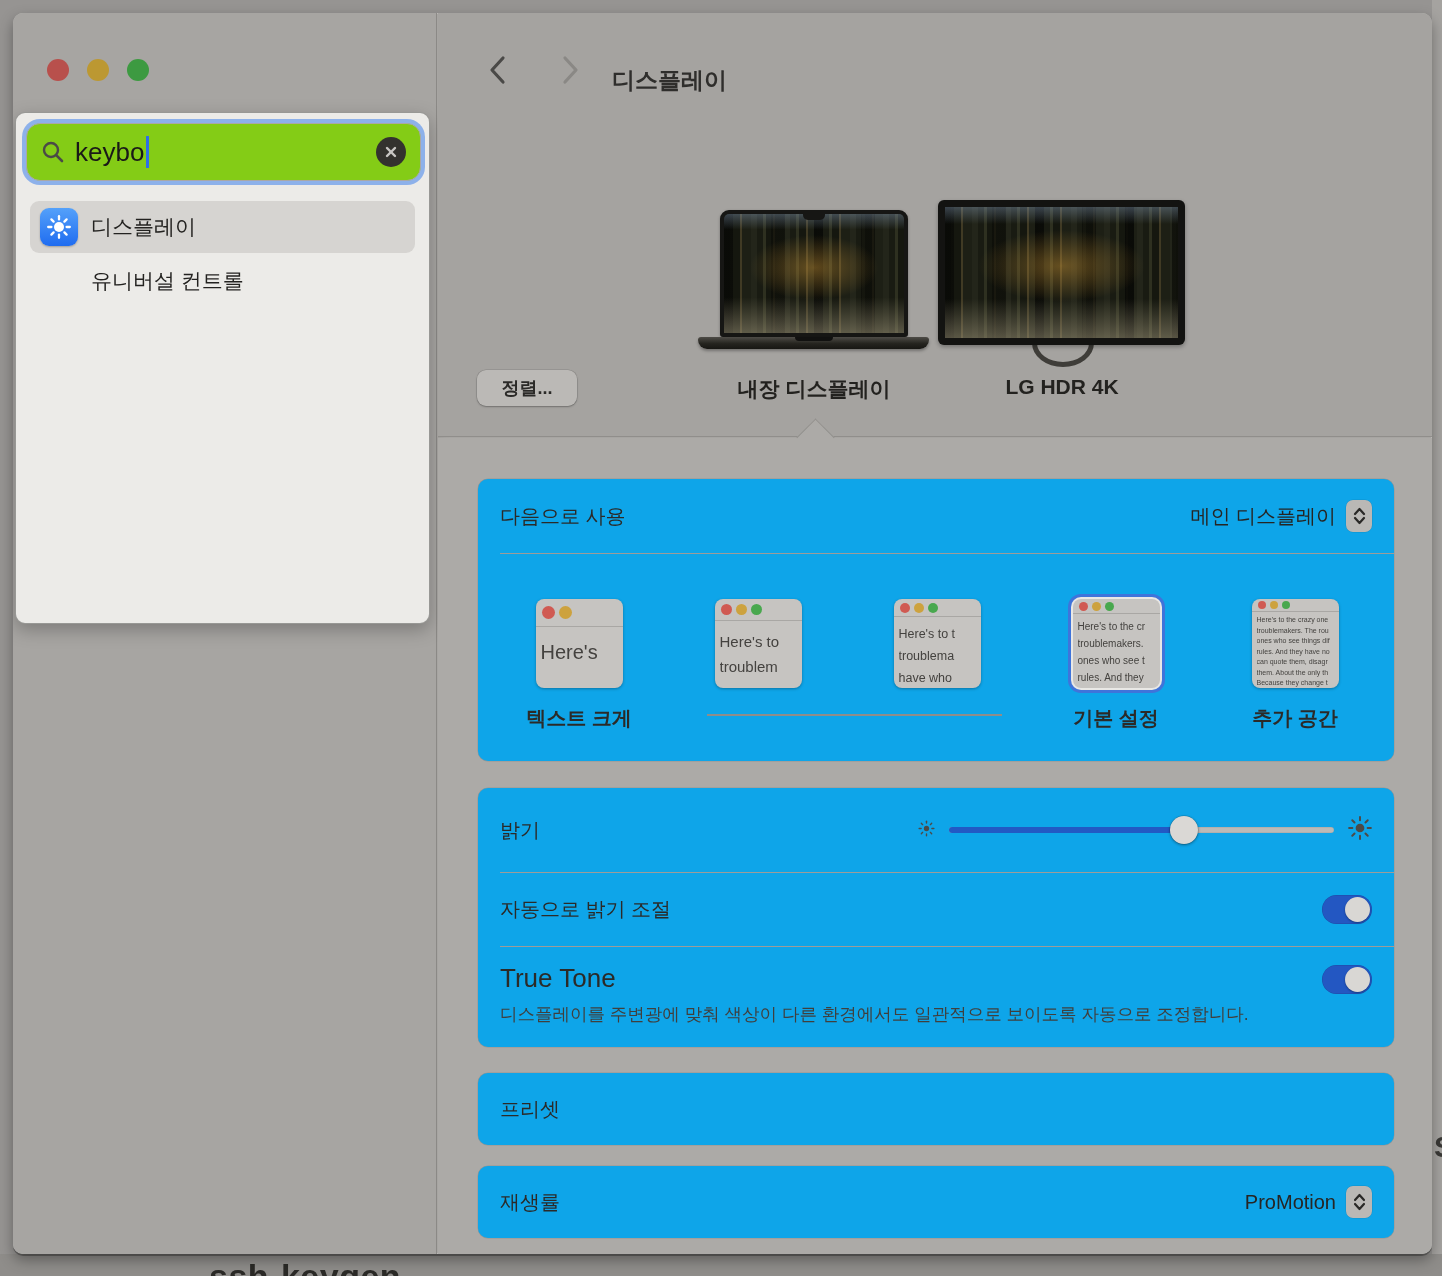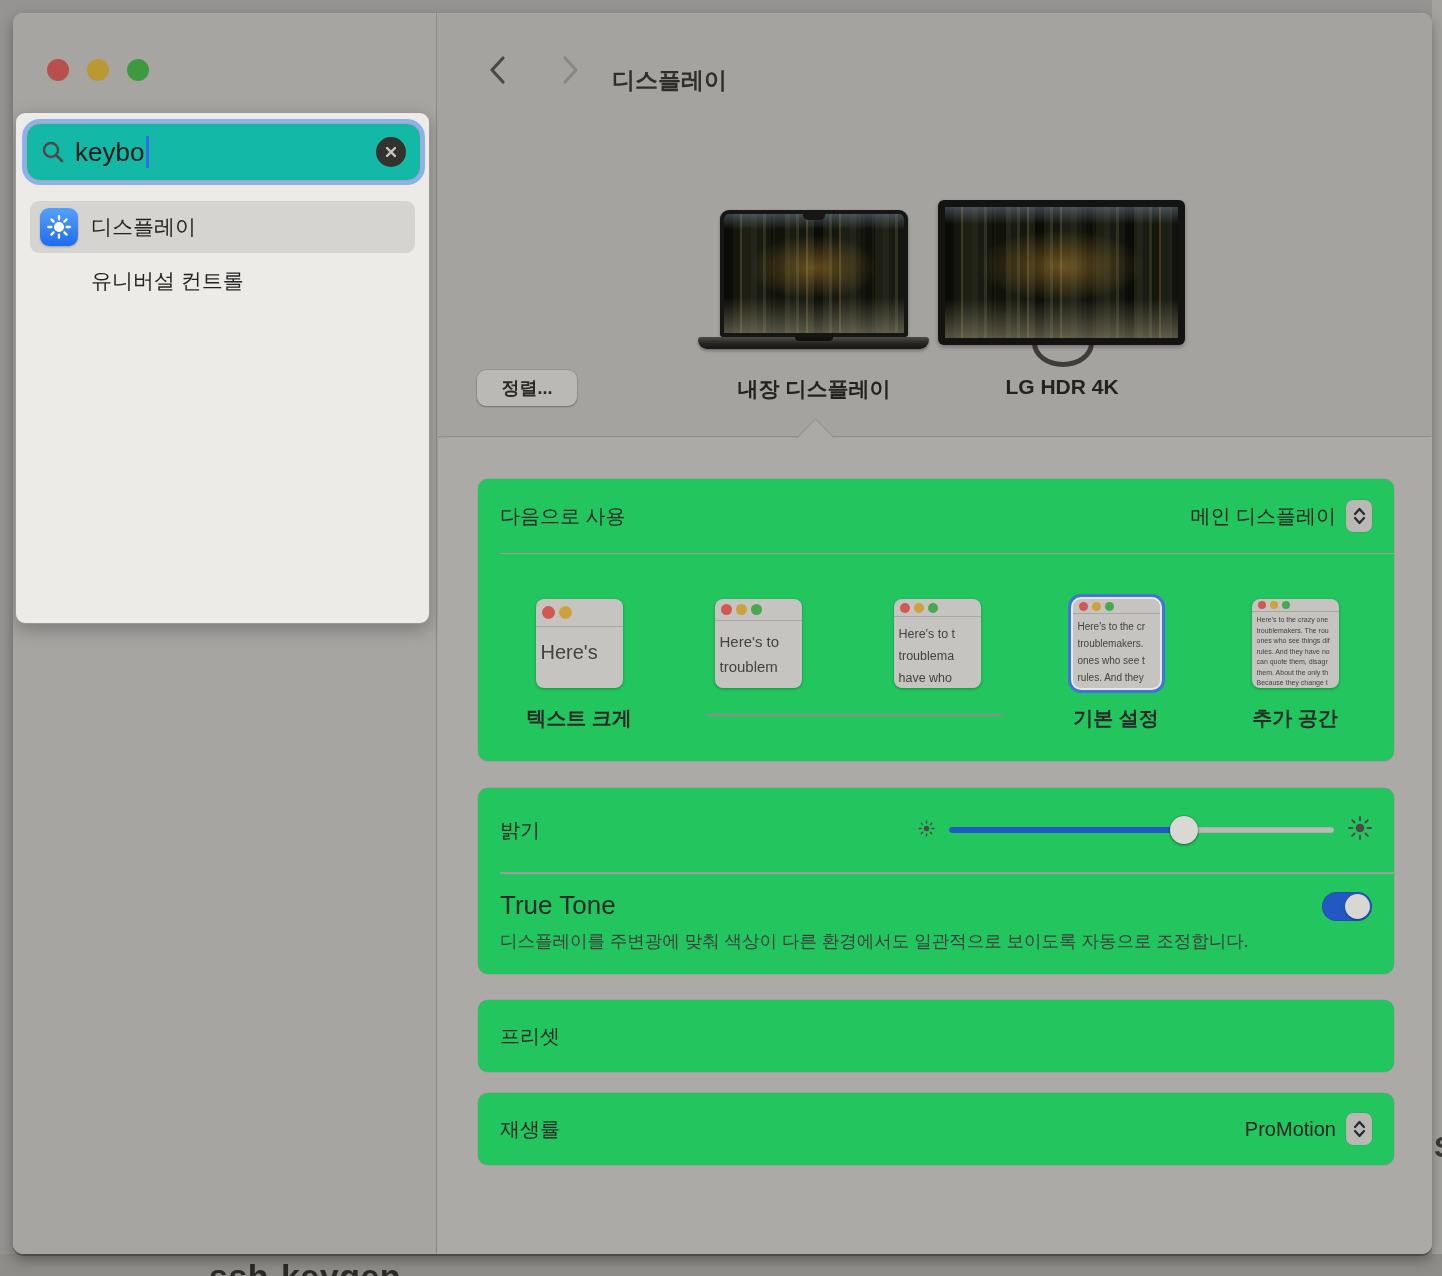--- a/index.html
+++ b/index.html
@@ -26,21 +26,21 @@
 
   .traffic { position:absolute; top:46px; left:34px; display:flex; gap:18px; }
   .light { width:22px; height:22px; border-radius:50%; }
   .light.red { background:#b8504c; } .light.yellow { background:#bc9832; } .light.green { background:#3d9a41; }
 
   
   .search-panel { position:absolute; left:2px; top:99px; width:415px; height:512px;
     background:#ecebe8; border-radius:10px; border:1px solid rgba(50,50,48,.45);
     box-shadow:0 6px 18px rgba(0,0,0,.25); }
   .search-field { position:absolute; left:10px; top:10px; width:395px; height:58px;
-    background:#14b8a6; border:1px solid #aaa8a6; border-radius:14px;
+    background:#84cc16; border:1px solid #aaa8a6; border-radius:14px;
     box-shadow:0 0 0 4px #8db1ea; display:flex; align-items:center; padding:16px 14px; }
   .search-icon { flex:0 0 auto; margin-right:10px; display:flex; }
   .search-text { font-size:26px; color:#1a1918; }
   .caret { display:inline-block; width:3px; height:32px; background:#2f6fe6; margin-left:2px; vertical-align:middle; }
   .clear-btn { margin-left:auto; width:30px; height:30px; border-radius:50%; background:#33322e;
     display:flex; align-items:center; justify-content:center; }
   .results { position:absolute; left:14px; right:14px; top:88px; }
   .result-row { height:52px; display:flex; align-items:center; padding:0 10px; border-radius:9px; margin-bottom:2px; }
   .result-row.on { background:#d6d4d1; }
   .result-icon { width:38px; height:38px; border-radius:9px;
@@ -86,21 +86,21 @@
   .label-external { left:514px; width:220px; }
   .sort-button { position:absolute; left:39px; top:357px; width:100px; height:36px;
     background:#bbb9b6; border-radius:9px; box-shadow:0 1px 2px rgba(0,0,0,.25), 0 0 0 .5px rgba(0,0,0,.15);
     display:flex; align-items:center; justify-content:center; font-size:18px; font-weight:600; color:#2b2a28; }
 
   
   .content-body { position:absolute; left:0; top:425px; width:100%; height:816px; background:#acaaa7; }
   .popover-tail { position:absolute; left:364px; top:-14px; width:27px; height:27px;
     background:#acaaa7; transform:rotate(45deg); border-left:1px solid #918f8c; border-top:1px solid #918f8c; }
 
-  .card { position:relative; margin-left:40px; width:916px; background:#22c55e; border-radius:10px;
+  .card { position:relative; margin-left:40px; width:916px; background:#0ea5e9; border-radius:10px;
     box-shadow:0 0 0 .5px rgba(0,0,0,.12); }
   .row { display:flex; align-items:center; padding:0 22px; }
   .row-label { font-size:20px; font-weight:500; color:#2b2a28; }
   .row-right { margin-left:auto; display:flex; align-items:center; gap:10px; }
   .row-value { font-size:20px; font-weight:400; color:#262523;text-align:right; }
   .divider { height:1px; background:#9e9c99; margin-left:22px; }
   .stepper { width:26px; height:32px; background:#bab8b5; border-radius:7px;
     display:flex; align-items:center; justify-content:center; box-shadow:0 0 0 .5px rgba(0,0,0,.12); }
 
   
@@ -375,20 +375,28 @@
                       <line x1="3.9" y1="3.9" x2="6" y2="6"></line>
                       <line x1="16" y1="16" x2="18.1" y2="18.1"></line>
                       <line x1="18.1" y1="3.9" x2="16" y2="6"></line>
                       <line x1="6" y1="16" x2="3.9" y2="18.1"></line>
                     </g>
                   </svg>
               </span>
             </span>
           </div>
           <div class="divider"></div>
+          <div class="row" style="height:73px;">
+            <span class="row-label">자동으로 밝기 조절</span>
+            <span class="row-right">
+              <span class="toggle on">
+                  <span class="knob"></span>
+                </span>
+            </span>
+          </div>
           <div class="divider"></div>
           <div class="truetone">
             <div class="tt-title">True Tone</div>
             <div class="tt-desc">디스플레이를 주변광에 맞춰 색상이 다른 환경에서도 일관적으로 보이도록 자동으로 조정합니다.</div>
             <span class="toggle tt-toggle on">
                 <span class="knob"></span>
               </span>
           </div>
         </div>
 

